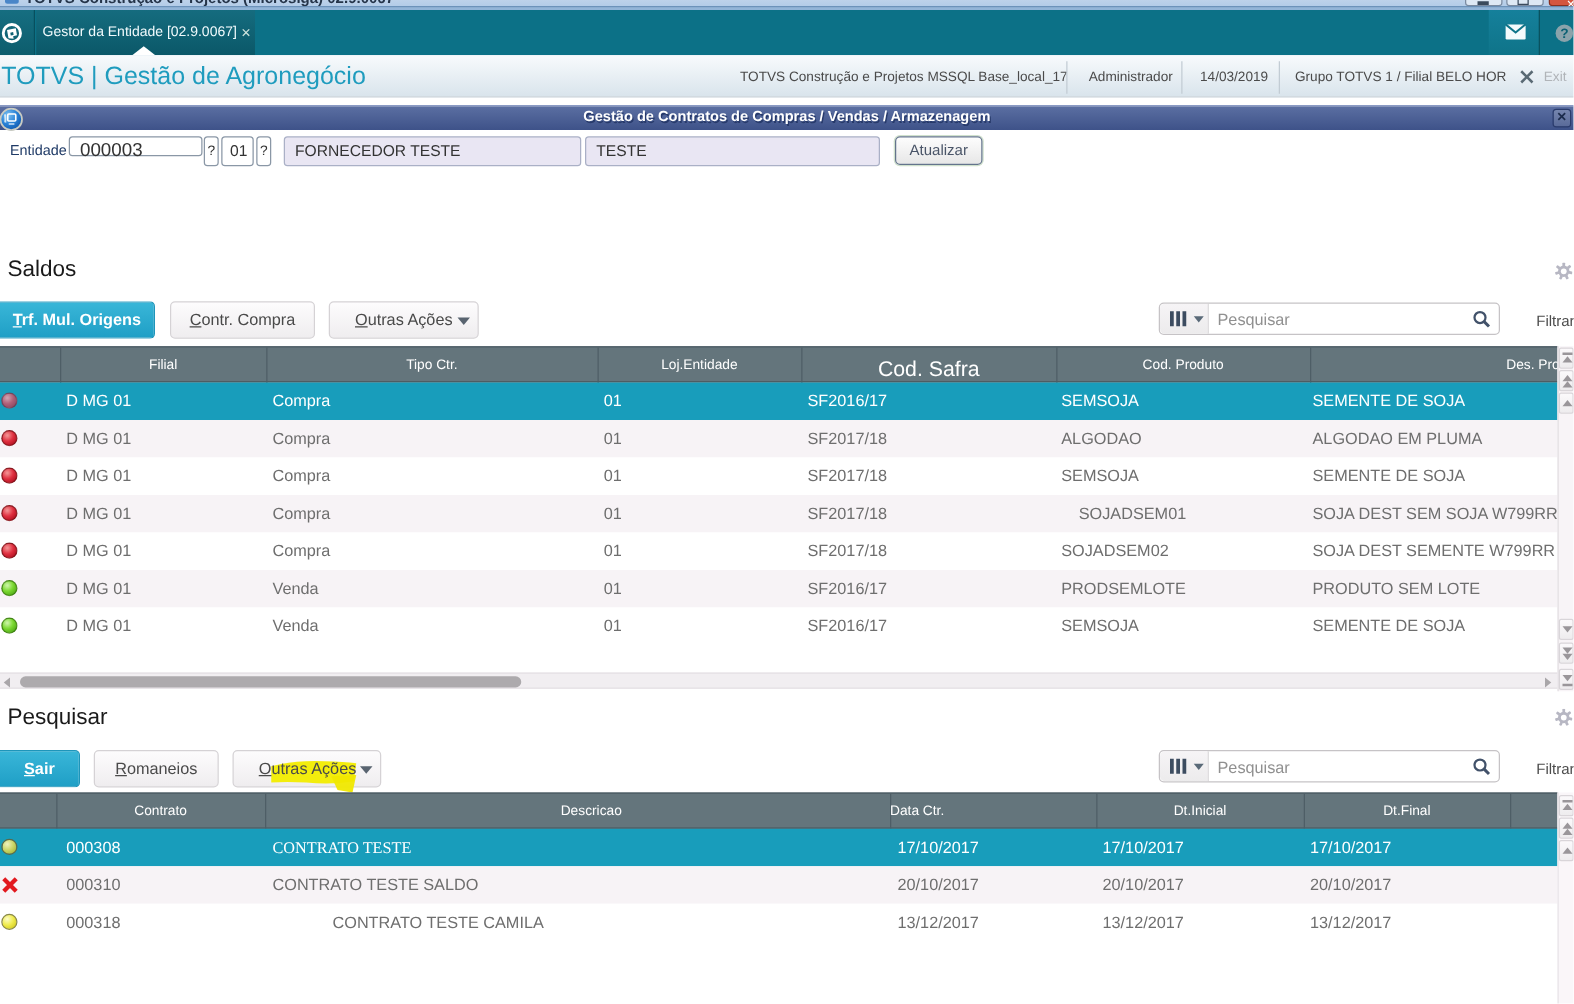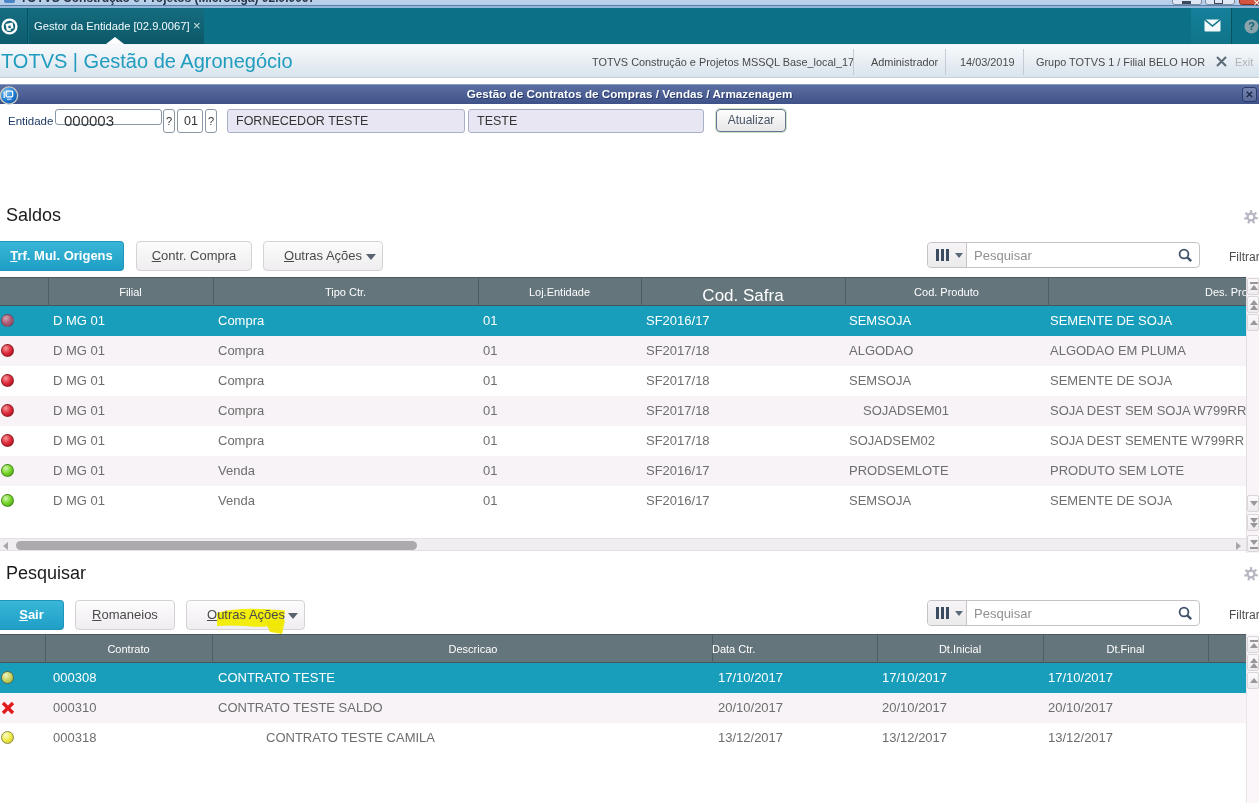--- a/index.html
+++ b/index.html
@@ -297,21 +297,21 @@
     <span class="abs" style="left:45px;top:8px;width:167px;text-align:center;color:#fff;font-size:11px;">Contrato</span>
     <span class="abs" style="left:212px;top:8px;width:500px;text-align:center;color:#fff;font-size:11px;margin-left:11px;">Descricao</span>
     <span class="abs" style="left:712px;top:8px;width:165px;text-align:left;color:#fff;font-size:11px;">Data Ctr.</span>
     <span class="abs" style="left:877px;top:8px;width:166px;text-align:center;color:#fff;font-size:11px;">Dt.Inicial</span>
     <span class="abs" style="left:1043px;top:8px;width:165px;text-align:center;color:#fff;font-size:11px;">Dt.Final</span>
   </div>
 
   <div class="abs row1" style="top:663px;background:#189dbb;color:#fff;">
     <i class="dot" style="background:radial-gradient(circle at 35% 30%, #eef2c0, #ccd66a 45%, #a8b83a 85%);border:1px solid #5a6a4a;"></i>
     <s style="left:53px;">000308</s>
-      <s style="left:218px;">CONTRATO TESTE</s>
+      <s style="left:218px;font-family:Liberation Serif, serif;">CONTRATO TESTE</s>
       <s style="left:718px;">17/10/2017</s>
       <s style="left:882px;">17/10/2017</s>
       <s style="left:1048px;">17/10/2017</s>
   </div>
   <div class="abs row1" style="top:693px;background:#f7f3f6;">
     <svg style="position:absolute;left:1px;top:8px;" width="14" height="14" viewBox="0 0 14 14">
         <path d="M2 2 L12 12 M12 2 L2 12" stroke="#e2191f" stroke-width="3.4"></path>
       </svg>
     <s style="left:53px;">000310</s>
       <s style="left:218px;">CONTRATO TESTE SALDO</s>

